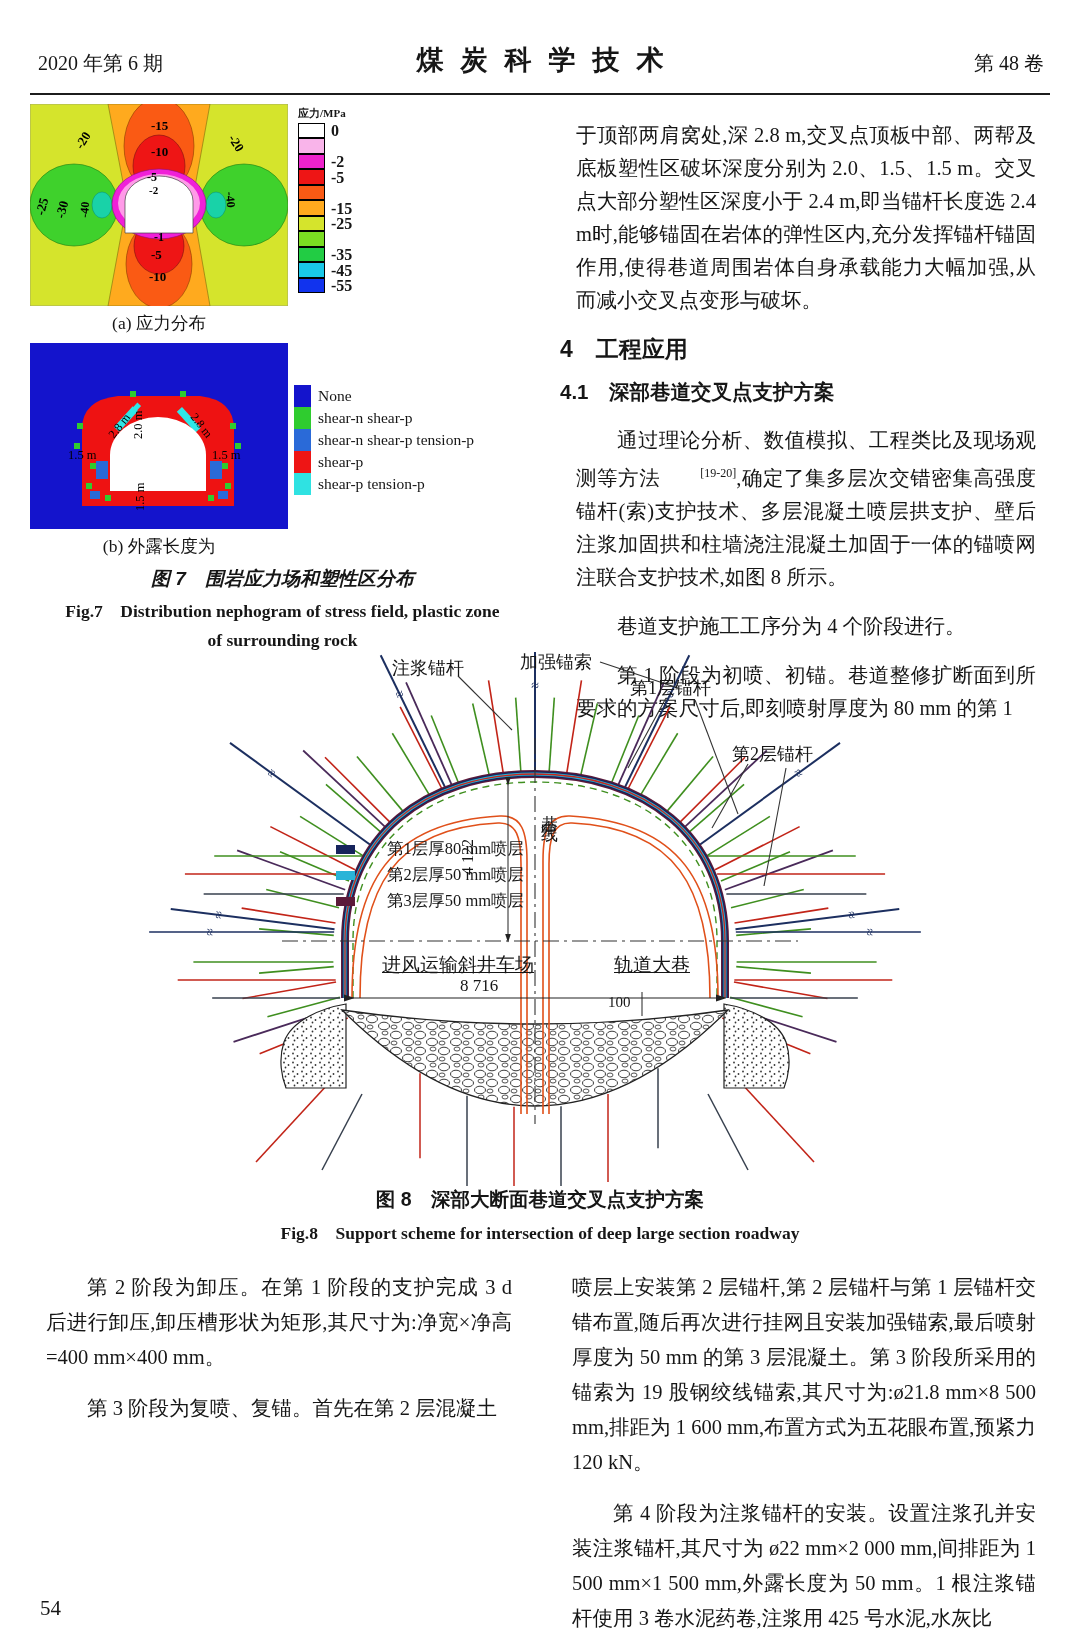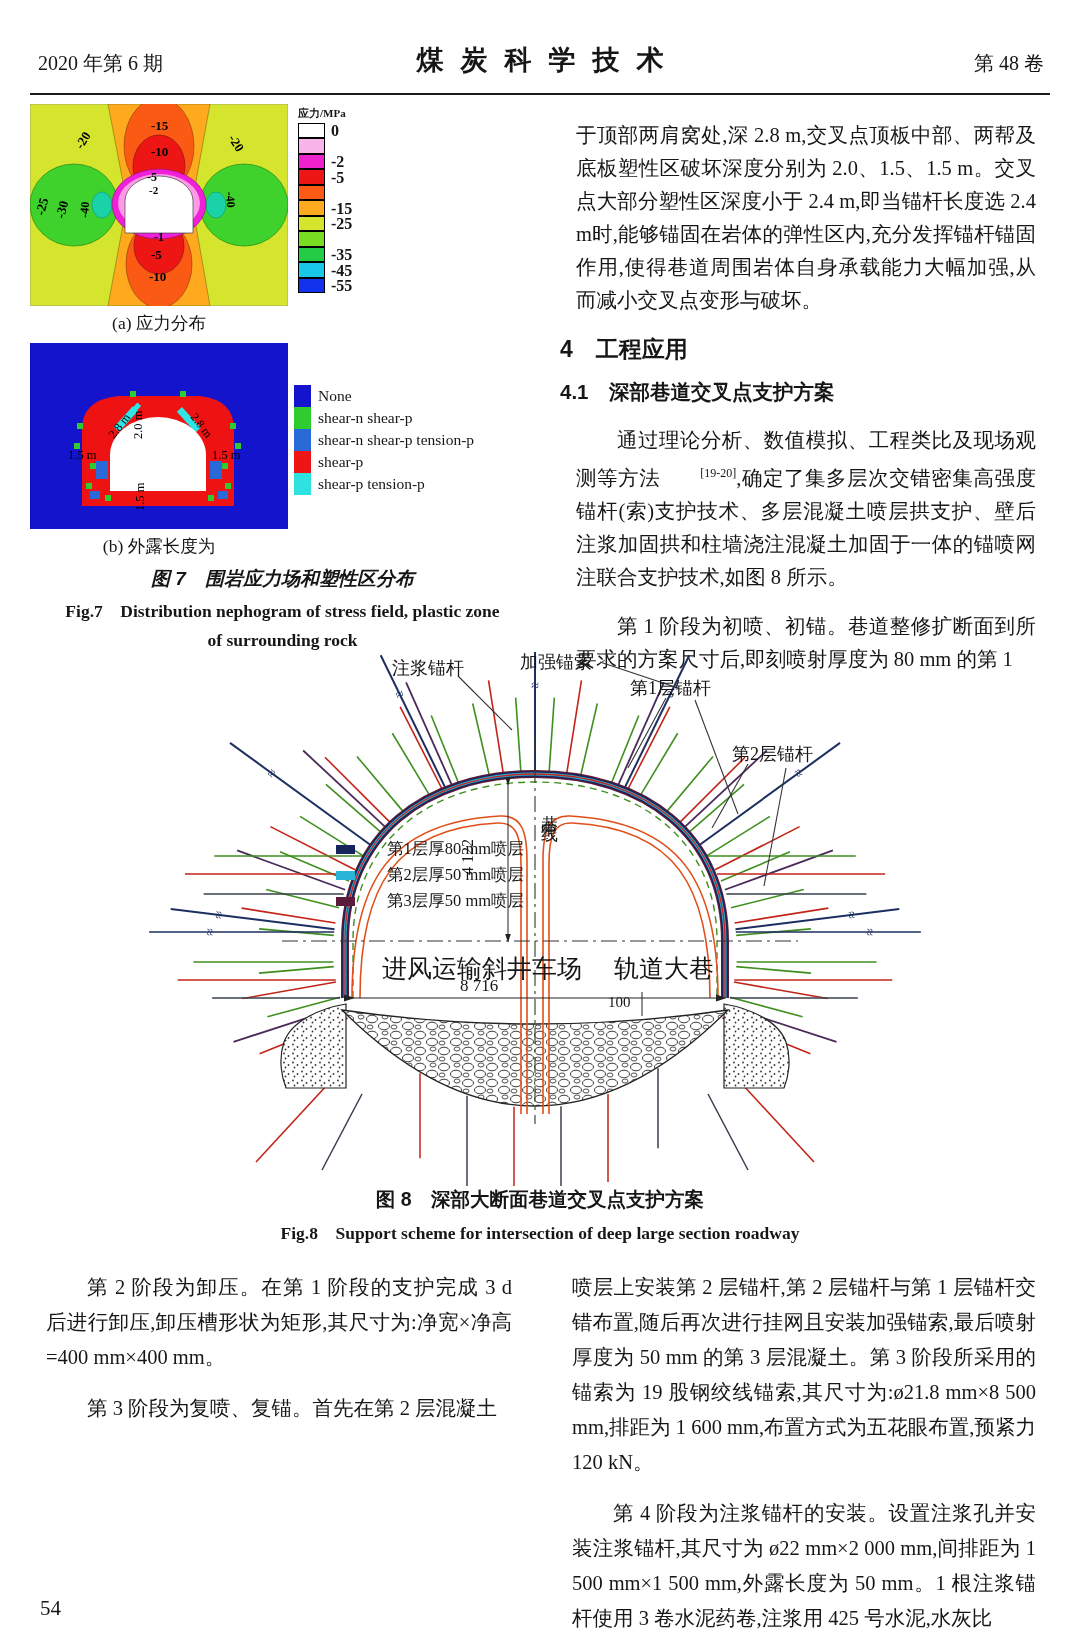--- a/index.html
+++ b/index.html
@@ -30,21 +30,21 @@
   .pleg-sw{width:17px;height:22px;display:inline-block;}
   .pleg-lb{font-size:15.5px;margin-left:7px;white-space:nowrap;}
   .subcap{width:258px;text-align:center;font-size:17.5px;margin:5px 0 8px 0;}
   .figcap-zh{text-align:center;font-family:"Liberation Sans","DejaVu Sans",sans-serif;font-weight:bold;font-size:19px;margin-top:0;font-style:italic;}
   .figcap-en{text-align:center;font-weight:bold;font-size:17.5px;margin-top:7px;}
   #col-rt{left:560px;top:103px;width:492px;}
   
   #fig8{left:30px;top:646px;width:1020px;height:540px;}
   #fig8 svg{position:absolute;left:0;top:0;}
   .f8lab{position:absolute;font-size:18px;white-space:nowrap;}
-  .f8road{position:absolute;font-size:25px;white-space:nowrap;}
+  .f8road{position:absolute;font-size:19px;white-space:nowrap;text-decoration:underline;}
   .f8dim{position:absolute;font-size:16px;white-space:nowrap;}
   .f8center{position:absolute;writing-mode:vertical-rl;letter-spacing:5px;font-size:17px;}
   .f8leg{position:absolute;left:306px;top:190px;}
   .f8leg-row{display:flex;align-items:center;height:26px;gap:28px;}
   .f8leg-sw{width:19px;height:9px;display:inline-block;}
   .f8leg-lb{font-size:16.5px;margin-left:4px;white-space:nowrap;}
   #fig8caps{left:0;right:0;top:1186px;text-align:center;}
   #fig8caps .zh{font-family:"Liberation Sans","DejaVu Sans",sans-serif;font-weight:bold;font-size:19.5px;}
   #fig8caps .en{font-weight:bold;font-size:17.5px;margin-top:8px;}
   
@@ -226,20 +226,21 @@
   <div class="figcap-zh">图 7　围岩应力场和塑性区分布</div>
   <div class="figcap-en">Fig.7　Distribution nephogram of stress field, plastic zone</div>
   <div class="figcap-en">of surrounding rock</div>
 </div>
 
 <div class="abs textcol" id="col-rt">
   <p>于顶部两肩窝处,深 2.8 m,交叉点顶板中部、两帮及底板塑性区破坏深度分别为 2.0、1.5、1.5 m。交叉点大部分塑性区深度小于 2.4 m,即当锚杆长度选 2.4 m时,能够锚固在岩体的弹性区内,充分发挥锚杆锚固作用,使得巷道周围岩体自身承载能力大幅加强,从而减小交叉点变形与破坏。</p>
   <h2 class="sec">4　工程应用</h2>
   <h3 class="sec">4.1　深部巷道交叉点支护方案</h3>
   <p class="indent"><span>通过理论分析、数值模拟、工程类比及现场观测等方法</span><sup>[19-20]</sup><span>,确定了集多层次交错密集高强度锚杆(索)支护技术、多层混凝土喷层拱支护、壁后注浆加固拱和柱墙浇注混凝土加固于一体的锚喷网注联合支护技术,如图 8 所示。</span></p>
+  <p class="indent">巷道支护施工工序分为 4 个阶段进行。</p>
   <p class="indent">第 1 阶段为初喷、初锚。巷道整修扩断面到所要求的方案尺寸后,即刻喷射厚度为 80 mm 的第 1</p>
 </div>
 
 <div class="abs" id="fig8">
   <svg id="f8svg" width="1020" height="540" viewBox="0 0 1020 540">
     <defs>
       <marker id="ar" markerWidth="9" markerHeight="8" refX="4.5" refY="4" orient="auto">
         <path d="M0,1 L9,4 L0,7 Z" fill="#222"></path>
       </marker>
       <pattern id="peb" width="24" height="16" patternUnits="userSpaceOnUse">

